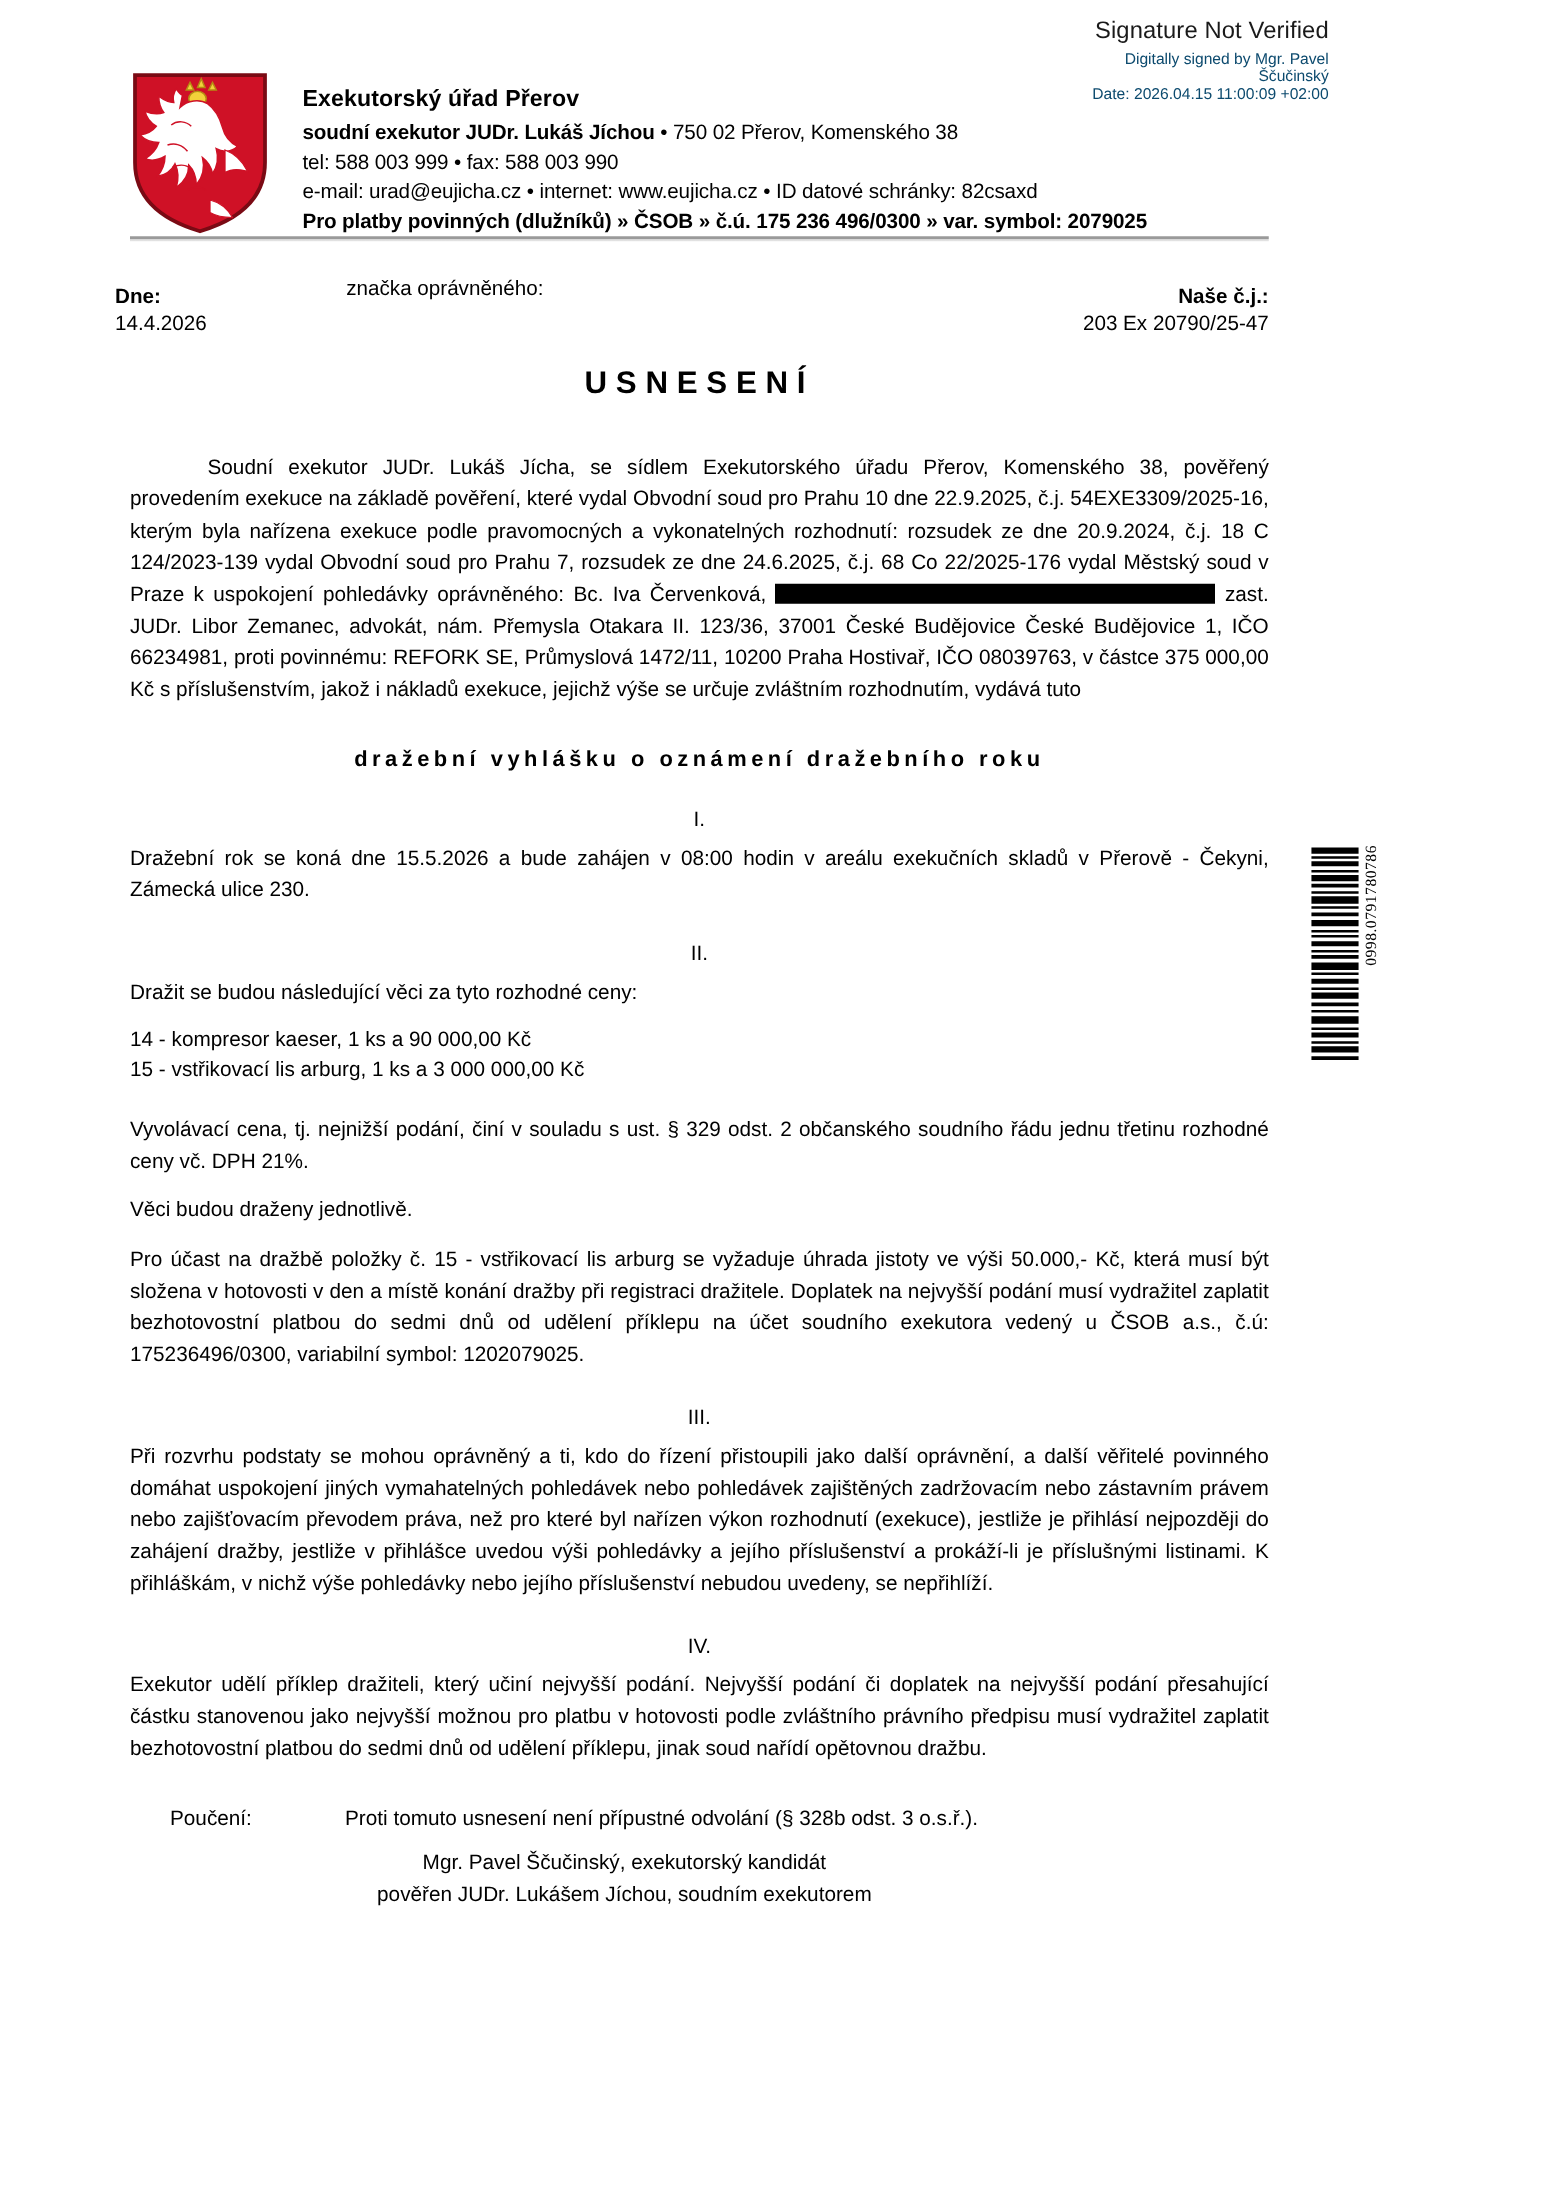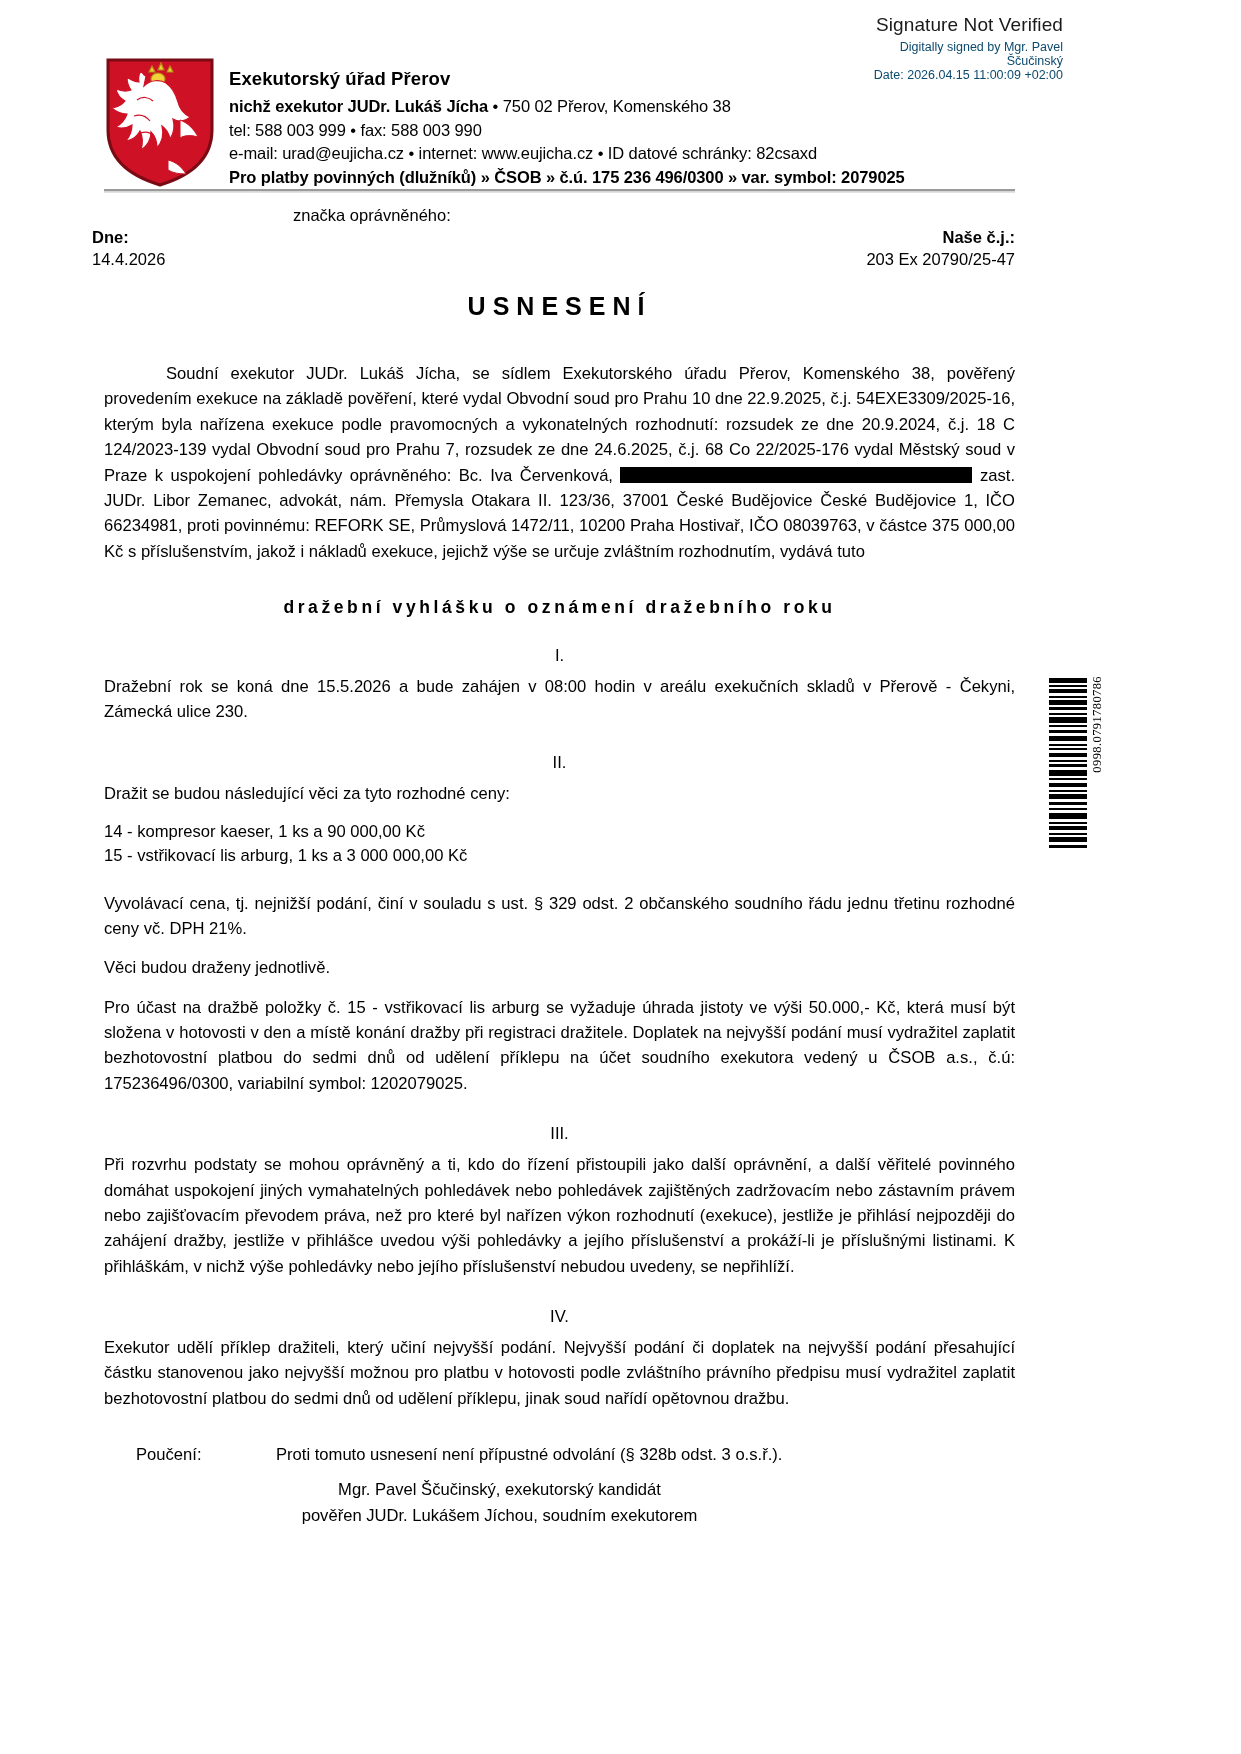--- a/index.html
+++ b/index.html
@@ -52,21 +52,21 @@
   }
 
   
   .letterhead {
     position: absolute;
     top: 56px;
     left: 104px;
     width: 960px;
     display: flex;
     align-items: flex-start;
-    gap: 13px;
+    gap: 26px;
   }
   .crest {
     width: 112px;
     height: 132px;
     flex: 0 0 112px;
     position: relative;
   }
   .crest svg { display: block; width: 112px; height: 132px; }
 
   .office-info {
@@ -100,23 +100,22 @@
   .ref-row {
     position: absolute;
     top: 206px;
     left: 92px;
     width: 923px;
     height: 64px;
   }
   .ref-znacka {
     position: absolute;
     left: 185px;
-    top: 0;
-    font-size: 16.5px;
-    margin-left: 16px;
+    top: 16px;
+    font-size: 16.5px;
   }
   .ref-dne-label {
     position: absolute;
     left: 0;
     top: 22px;
     font-size: 16.5px;
     font-weight: bold;
   }
   .ref-dne-value {
     position: absolute;
@@ -278,21 +277,21 @@
           <path d="M46 96 c5 -3 11 -3 15 0" fill="none"></path>
         </g>
         <g fill="#ffffff" stroke="#cf1126" stroke-width="1">
           <path d="M76 64 c8 3 14 9 18 17 c-7 -2 -13 -2 -18 1 z"></path>
           <path d="M64 104 c8 2 14 7 18 14 c-7 0 -13 -1 -18 -4 z"></path>
         </g>
       </svg>
     </div>
     <div class="office-info">
       <div class="office-name">Exekutorský úřad Přerov</div>
-      <div class="office-line"><b>nichž exekutor JUDr. Lukáš Jícha</b><span> • 750 02 Přerov, Komenského 38</span></div>
+      <div class="office-line"><b>soudní exekutor JUDr. Lukáš Jíchou</b><span> • 750 02 Přerov, Komenského 38</span></div>
       <div class="office-line">tel: 588 003 999 • fax: 588 003 990</div>
       <div class="office-line">e-mail: urad@eujicha.cz • internet: www.eujicha.cz • ID datové schránky: 82csaxd</div>
       <div class="office-line"><b>Pro platby povinných (dlužníků) » ČSOB » č.ú. 175 236 496/0300 » var. symbol: 2079025</b></div>
     </div>
   </div>
 
   <div class="rule"></div>
 
   <div class="ref-row">
     <div class="ref-znacka">značka oprávněného:</div>

